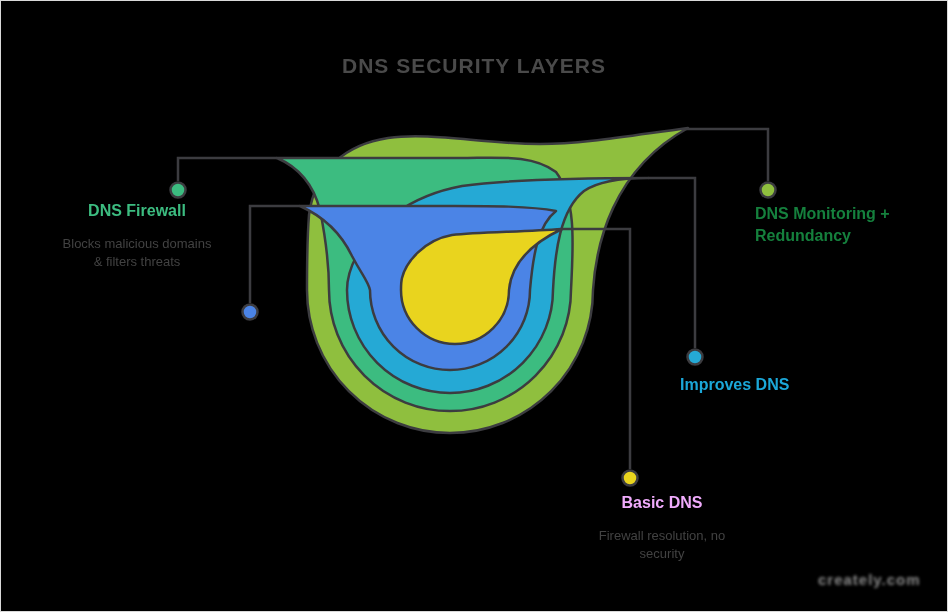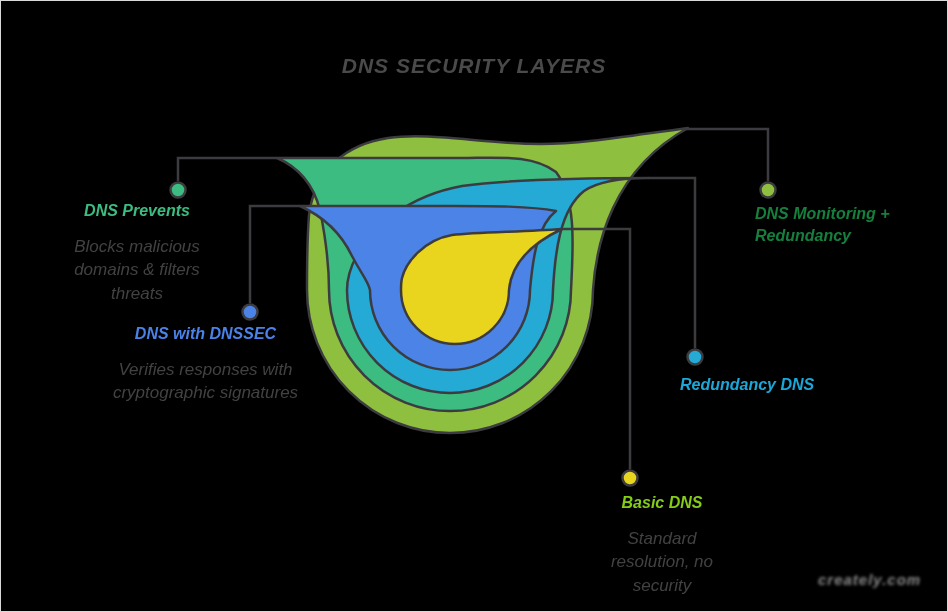--- a/index.html
+++ b/index.html
@@ -1,34 +1,33 @@
 <!DOCTYPE html>
 <html><head>
 <meta charset="utf-8">
 <style>
   html,body{margin:0;padding:0;background:#111;}
   #stage{
     position:relative;width:948px;height:612px;background:#000;
     font-family:"Liberation Sans", sans-serif;overflow:hidden;
     box-shadow:inset 0 0 0 1px rgba(255,255,255,.85);
-    font-style:italic;
   }
   #diagram-svg{position:absolute;left:0;top:0;}
   .page-title{
     position:absolute;left:0;top:54px;width:948px;text-align:center;
     font-size:21px;font-weight:bold;letter-spacing:1px;
     filter:blur(.7px);
   }
   .callout{position:absolute;}
   .callout .c-title{
     font-size:16px;font-weight:bold;line-height:1.35;
     filter:blur(.4px);
   }
   .callout .c-desc{
-    margin-top:13px;font-size:17px;line-height:1.4;color:#424242;
+    margin-top:13px;font-size:13px;line-height:1.4;color:#424242;
     filter:blur(.6px);
   }
   .co-center{text-align:center;}
   .co-left{text-align:left;}
   #callout-firewall{left:57px;top:200px;width:160px;}
   #callout-dnssec{left:88px;top:323px;width:235px;}
   #callout-monitoring{left:755px;top:203px;width:175px;}
   #callout-monitoring .c-desc{width:150px;}
   #callout-encrypted{left:680px;top:374px;width:225px;}
   #callout-basic{left:592px;top:492px;width:140px;}
@@ -90,36 +89,32 @@
     <path class="connector" d="M 562,229 L 630,229 L 630,469"></path>
 
     <circle class="dot" cx="178" cy="190" r="7.5" fill="#3cbc80" stroke="#3c3c40"></circle>
     <circle class="dot" cx="250" cy="312" r="7.5" fill="#4b84e6" stroke="#3c3c40"></circle>
     <circle class="dot" cx="768" cy="190" r="7.5" fill="#8fbf3e" stroke="#3c3c40"></circle>
     <circle class="dot" cx="695" cy="357" r="7.5" fill="#25a9d5" stroke="#3c3c40"></circle>
     <circle class="dot" cx="630" cy="478" r="7.5" fill="#e9d41e" stroke="#3c3c40"></circle>
   </svg>
 
   <div class="callout co-center" id="callout-firewall">
-    <div class="c-title" style="color: rgb(60, 188, 128);">DNS Prevents</div>
+    <div class="c-title" style="color: rgb(60, 188, 128);">DNS Firewall</div>
     <div class="c-desc">Blocks malicious domains &amp; filters threats</div>
   </div>
 
-  <div class="callout co-center" id="callout-dnssec">
-    <div class="c-title" style="color: rgb(74, 130, 232);">DNS with DNSSEC</div>
-    <div class="c-desc">Verifies responses with cryptographic signatures</div>
-  </div>
 
   <div class="callout co-left" id="callout-monitoring">
     <div class="c-title" style="color: #15803d;">DNS Monitoring + Redundancy</div>
   </div>
 
   <div class="callout co-left" id="callout-encrypted">
-    <div class="c-title" style="color: rgb(27, 167, 216);">Redundancy DNS</div>
+    <div class="c-title" style="color: rgb(27, 167, 216);">Improves DNS</div>
   </div>
 
   <div class="callout co-center" id="callout-basic">
-    <div class="c-title" style="color: #84cc16;">Basic DNS</div>
-    <div class="c-desc">Standard resolution, no security</div>
+    <div class="c-title" style="color: #f0abfc;">Basic DNS</div>
+    <div class="c-desc">Firewall resolution, no security</div>
   </div>
 
   <div class="watermark" style="color: rgb(154, 154, 154);">creately.com</div>
 </div>
 
 </body></html>

